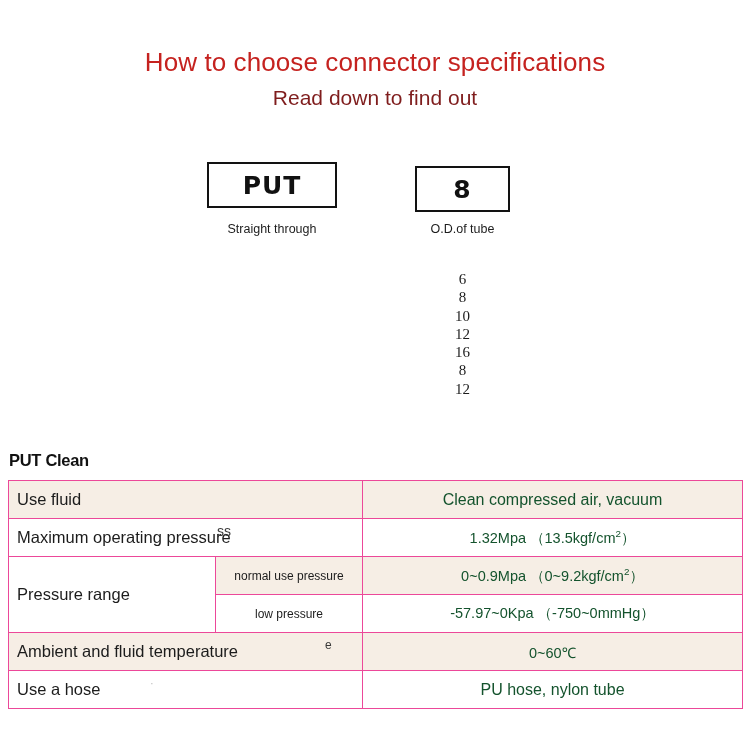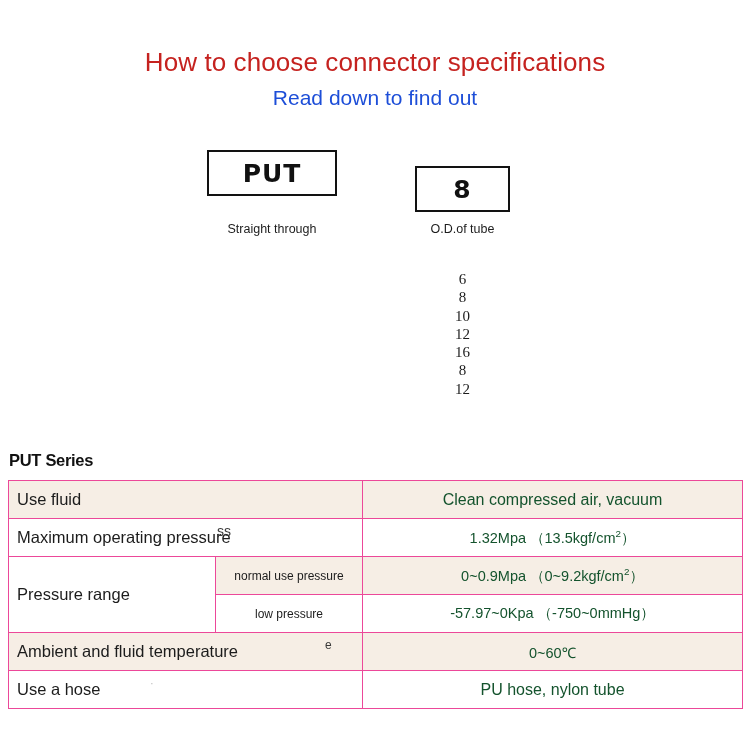--- a/index.html
+++ b/index.html
@@ -29,21 +29,21 @@
     font-weight: 400;
     color: #c5221f;
     letter-spacing: 0.1px;
     line-height: 32px;
     margin: 0;
     white-space: nowrap;
   }
   #sub-title {
     font-size: 21px;
     font-weight: 400;
-    color: #1d4ed8;
+    color: #7f1d1d;
     line-height: 28px;
     margin: 6px 0 0 0;
     white-space: nowrap;
   }
 
   
   .code-box {
     position: absolute;
     border: 2px solid #121212;
     background: #ffffff;
@@ -62,21 +62,21 @@
   }
   .code-caption {
     position: absolute;
     text-align: center;
     font-size: 12.5px;
     color: #1c1c1c;
     line-height: 16px;
     white-space: nowrap;
   }
 
-  #box-series       { left: 207px; top: 150px; width: 130px; height: 46px; }
+  #box-series       { left: 207px; top: 162px; width: 130px; height: 46px; }
   #caption-series   { left: 207px; top: 221px; width: 130px; }
   #box-od           { left: 415px; top: 166px; width: 95px;  height: 46px; }
   #caption-od       { left: 415px; top: 221px; width: 95px;  }
 
   
   #od-options {
     position: absolute;
     left: 415px;
     top: 270px;
     width: 95px;
@@ -177,21 +177,21 @@
 <div id="od-options">
   <div class="od-option">6</div>
   <div class="od-option">8</div>
   <div class="od-option">10</div>
   <div class="od-option">12</div>
   <div class="od-option">16</div>
   <div class="od-option">8</div>
   <div class="od-option">12</div>
 </div>
 
-<div id="series-label">PUT Series</div>
+<div id="series-label">PUT Clean</div>
 
 <table id="spec-table">
   <colgroup>
     <col style="width:207px">
     <col style="width:147px">
     <col style="width:380px">
   </colgroup>
   <tbody>
 
     <tr>

